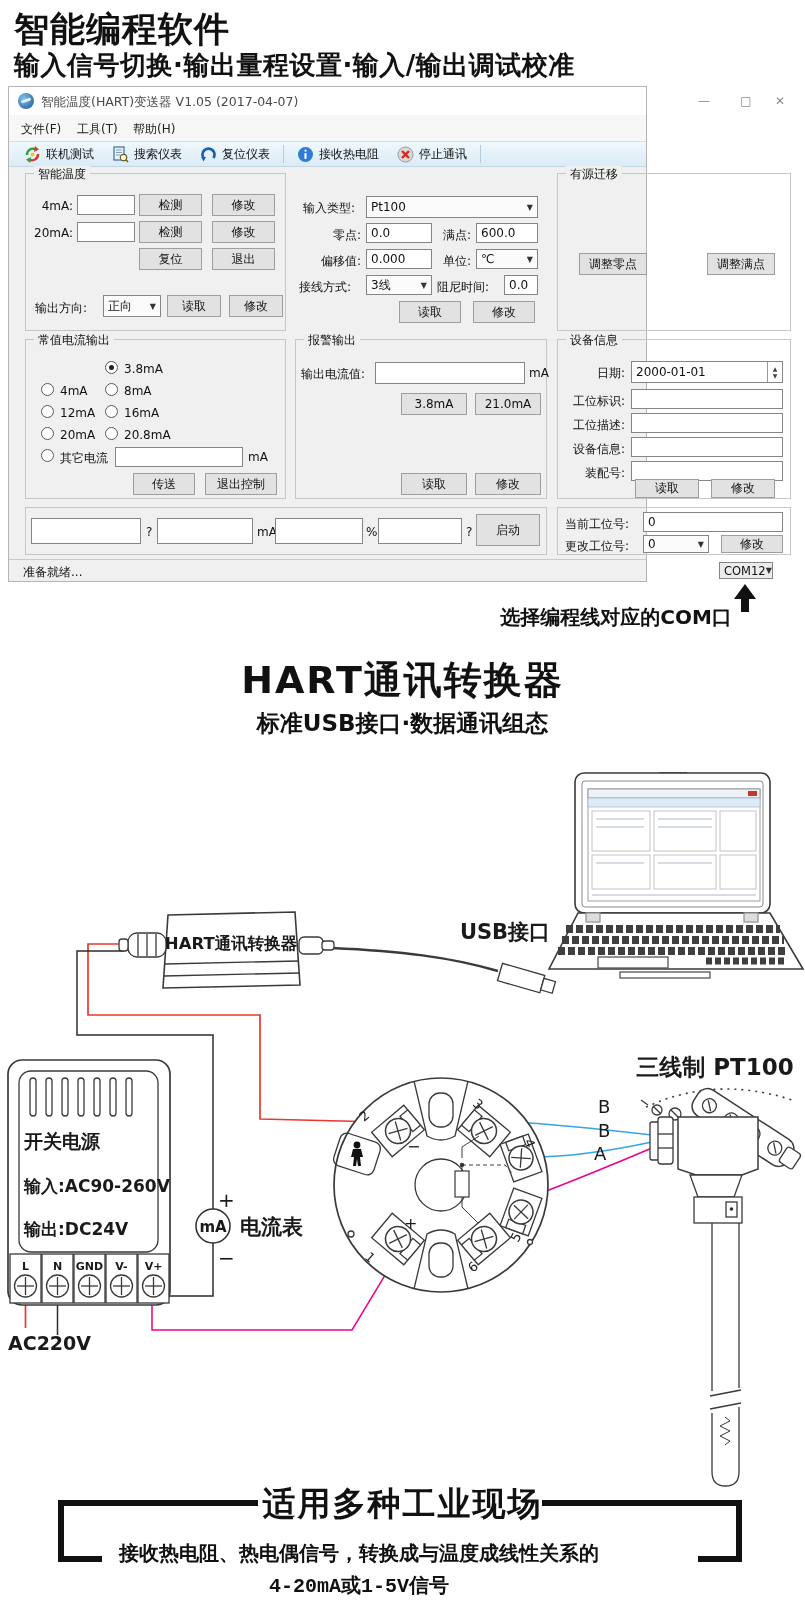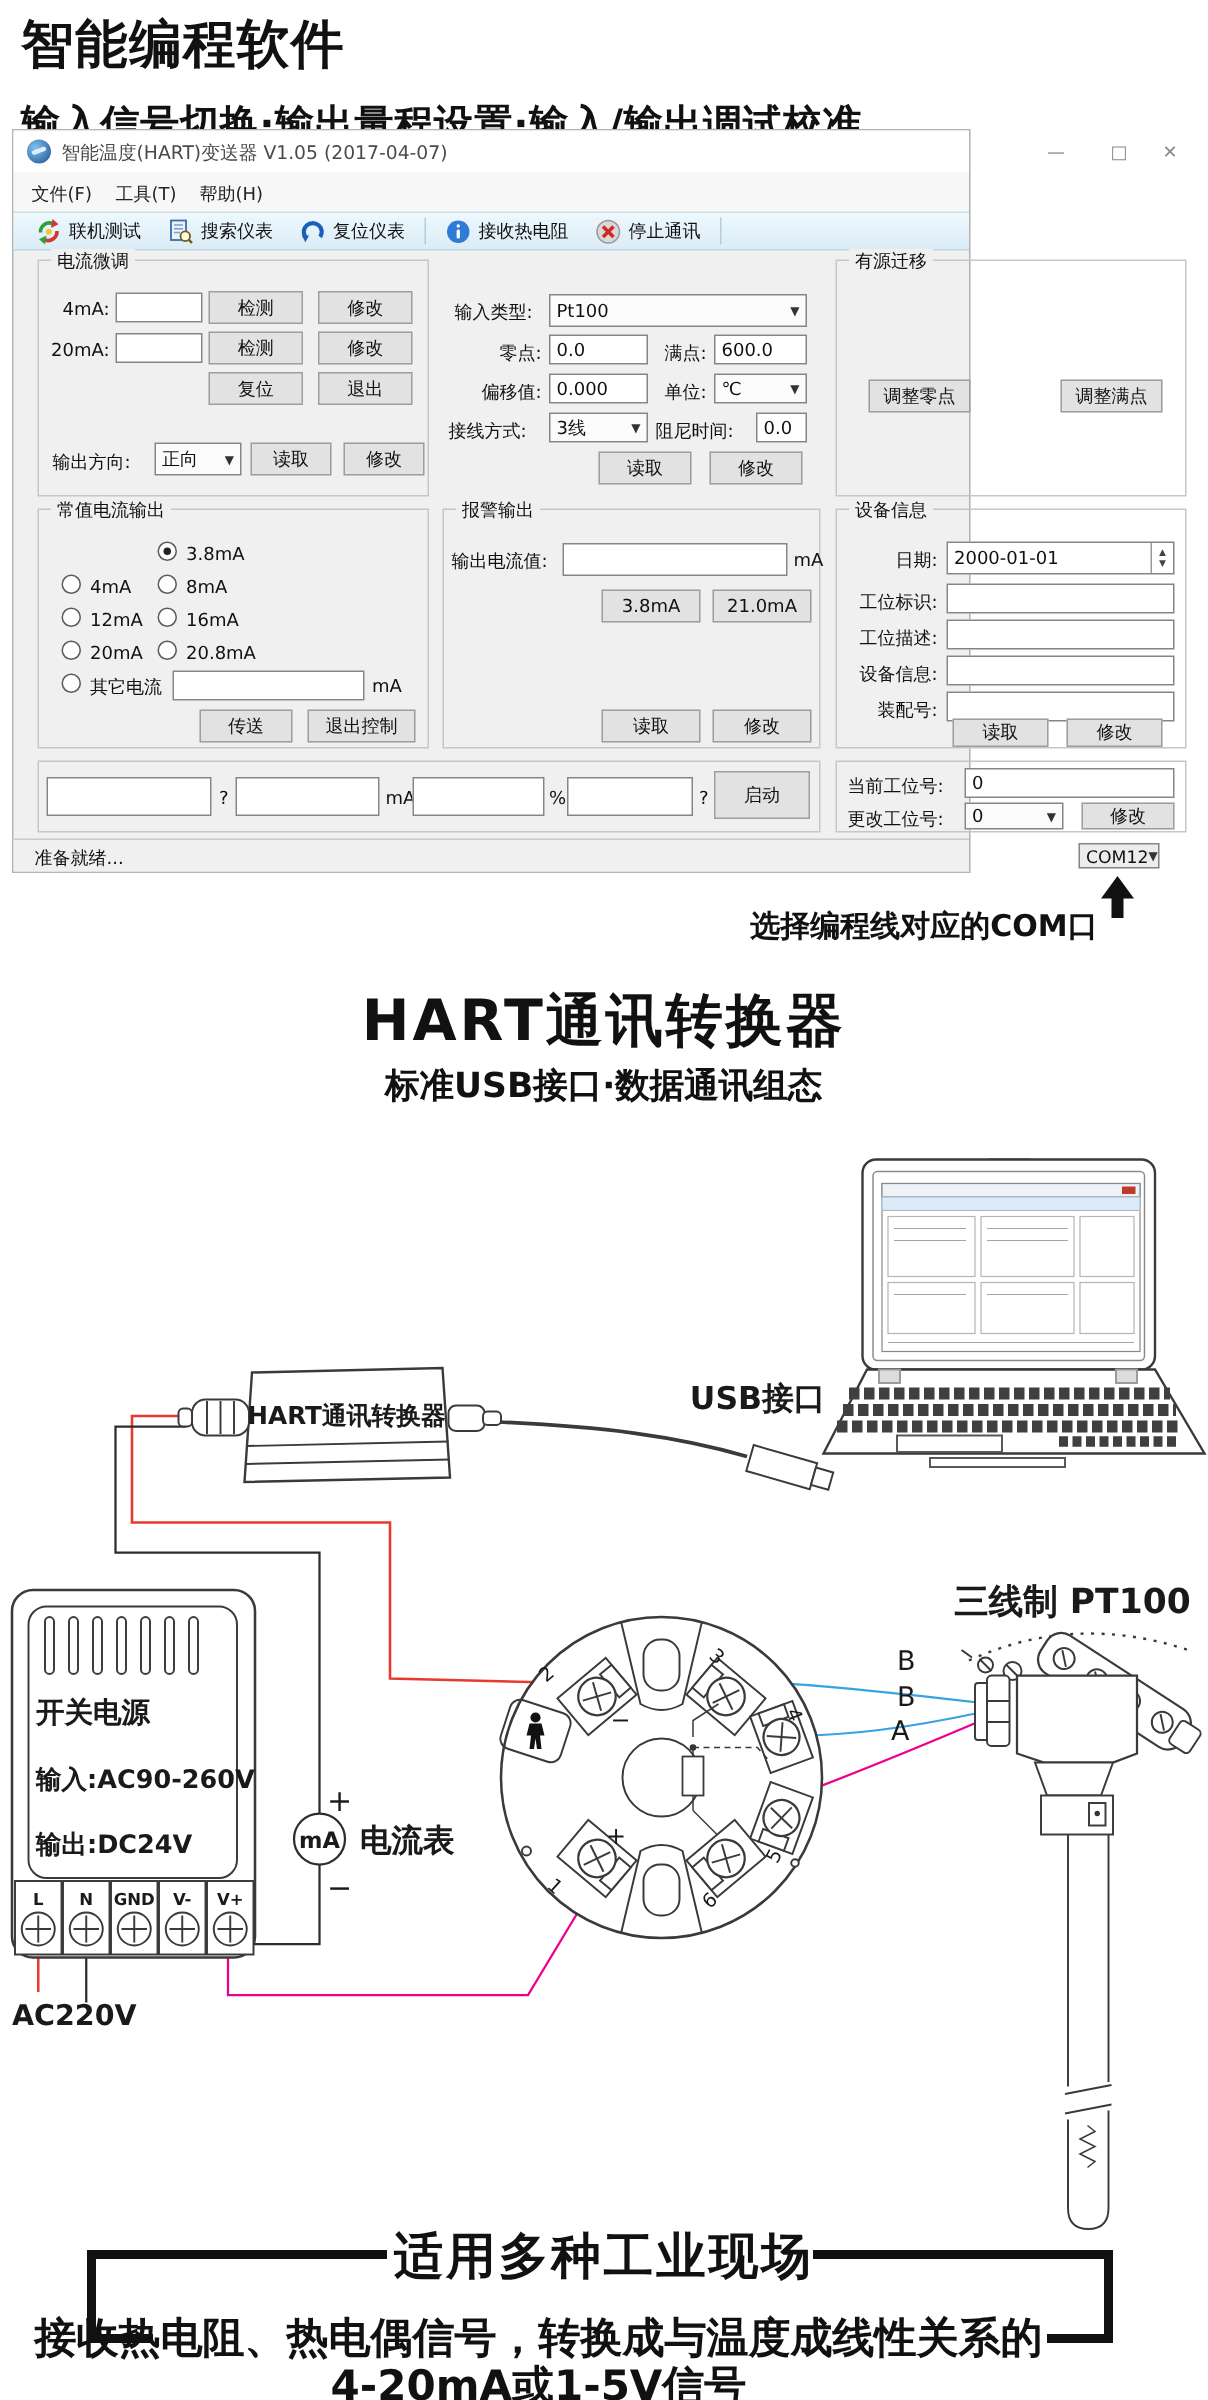--- a/index.html
+++ b/index.html
@@ -1,21 +1,21 @@
 <!DOCTYPE html>
 <html><head>
 <meta charset="utf-8">
 <style>
   * { box-sizing: border-box; margin: 0; padding: 0; }
   html,body { background:#fff; }
   body { font-family:"DejaVu Sans","Liberation Sans",sans-serif; color:#111; }
   #canvas { position:relative; width:805px; height:1600px; background:#fff; overflow:hidden;padding-left:32px; }
   .abs { position:absolute; }
   .hdr-title { left:14px; top:6px; font-size:35px; font-weight:700; letter-spacing:1px; }
-  .hdr-sub { left:14px; top:48px; font-size:26px; font-weight:700; letter-spacing:0.5px;margin-top:17px; }
+  .hdr-sub { left:14px; top:48px; font-size:26px; font-weight:700; letter-spacing:0.5px; }
 
   
   #win { left:8px; top:86px; width:639px; height:496px; background:#f0f0f0; border:1px solid #b4b4b4; }
   .titlebar { position:absolute; left:0; top:0; width:100%; height:28px; background:#fff; }
   .appicon { position:absolute; left:9px; top:6px; width:16px; height:16px; border-radius:50%;
              background:radial-gradient(circle at 35% 35%, #7ec3ef, #1d4f8f); }
   .appicon:after{ content:""; position:absolute; left:3px; top:6px; width:10px; height:3px;
              border-radius:2px; background:#dfeeff; transform:rotate(-20deg);}
   .titletext { position:absolute; left:32px; top:7px; font-size:12.5px; color:#4a4a4a; white-space:nowrap; }
   .wc { position:absolute; top:4px; width:30px; height:20px; text-align:center; font-size:12px;
@@ -53,21 +53,21 @@
   .arrow-stem { left:741px; top:597px; width:8px; height:15px; background:#111; }
 
   .s2-title { top:655px; left:0; width:805px; text-align:center; font-size:38px; font-weight:700; letter-spacing:2px; }
   .s2-sub { top:708px; left:0; width:805px; text-align:center; font-size:23px; font-weight:700; }
 
   #diagram { position:absolute; left:0; top:745px; }
   #diagram text { font-family:"DejaVu Sans","Liberation Sans",sans-serif; fill:#1a1a1a; }
 
   .fbar { position:absolute; background:#111; }
   .ftitle { top:1482px; left:0; width:805px; text-align:center; font-size:33px; font-weight:700; letter-spacing:2px; }
-  .fline { left:0; width:718px; text-align:center; font-size:28px; font-weight:700; }
+  .fline { left:0; width:718px; text-align:center; font-size:20px; font-weight:700;font-family:Liberation Mono, monospace; }
 </style>
 </head>
 <body>
 
 <div id="canvas">
 
   <div class="abs hdr-title">智能编程软件</div>
   <div class="abs hdr-sub">输入信号切换·输出量程设置·输入/输出调试校准</div>
 
   <div id="win" class="abs">
@@ -126,21 +126,21 @@
           <circle cx="8.5" cy="8.5" r="7.5" fill="#d9d9d9" stroke="#9a9a9a"></circle>
           <line x1="5" y1="5" x2="12" y2="12" stroke="#cf2b20" stroke-width="2.4"></line>
           <line x1="12" y1="5" x2="5" y2="12" stroke="#cf2b20" stroke-width="2.4"></line>
         </svg>
         <span>停止通讯</span>
       </div>
       <div class="tsep"></div>
     </div>
 
     <div class="gb" style="left:16px;top:86px;width:261px;height:158px">
-      <span class="gt">电流微调</span>
+      <span class="gt">智能温度</span>
     </div>
     <span class="lbl r" style="left:20px;top:112px;width:44px">4mA:</span>
     <div class="inp" style="left:68px;top:108px;width:58px;height:20px"></div>
     <div class="btn" style="left:130px;top:107px;width:63px;height:22px">检测</div>
     <div class="btn" style="left:203px;top:107px;width:63px;height:22px">修改</div>
     <span class="lbl r" style="left:20px;top:139px;width:44px">20mA:</span>
     <div class="inp" style="left:68px;top:135px;width:58px;height:20px"></div>
     <div class="btn" style="left:130px;top:134px;width:63px;height:22px">检测</div>
     <div class="btn" style="left:203px;top:134px;width:63px;height:22px">修改</div>
     <div class="btn" style="left:130px;top:161px;width:63px;height:22px">复位</div>

